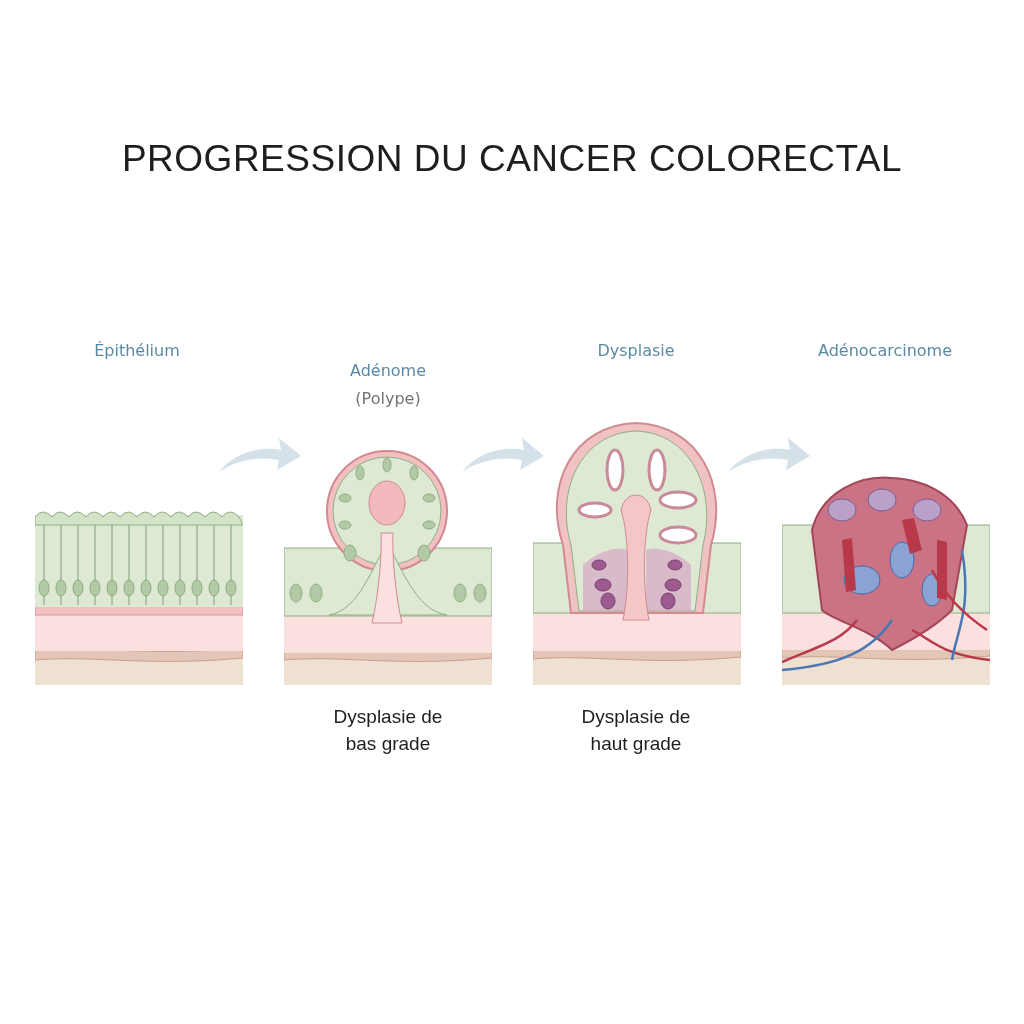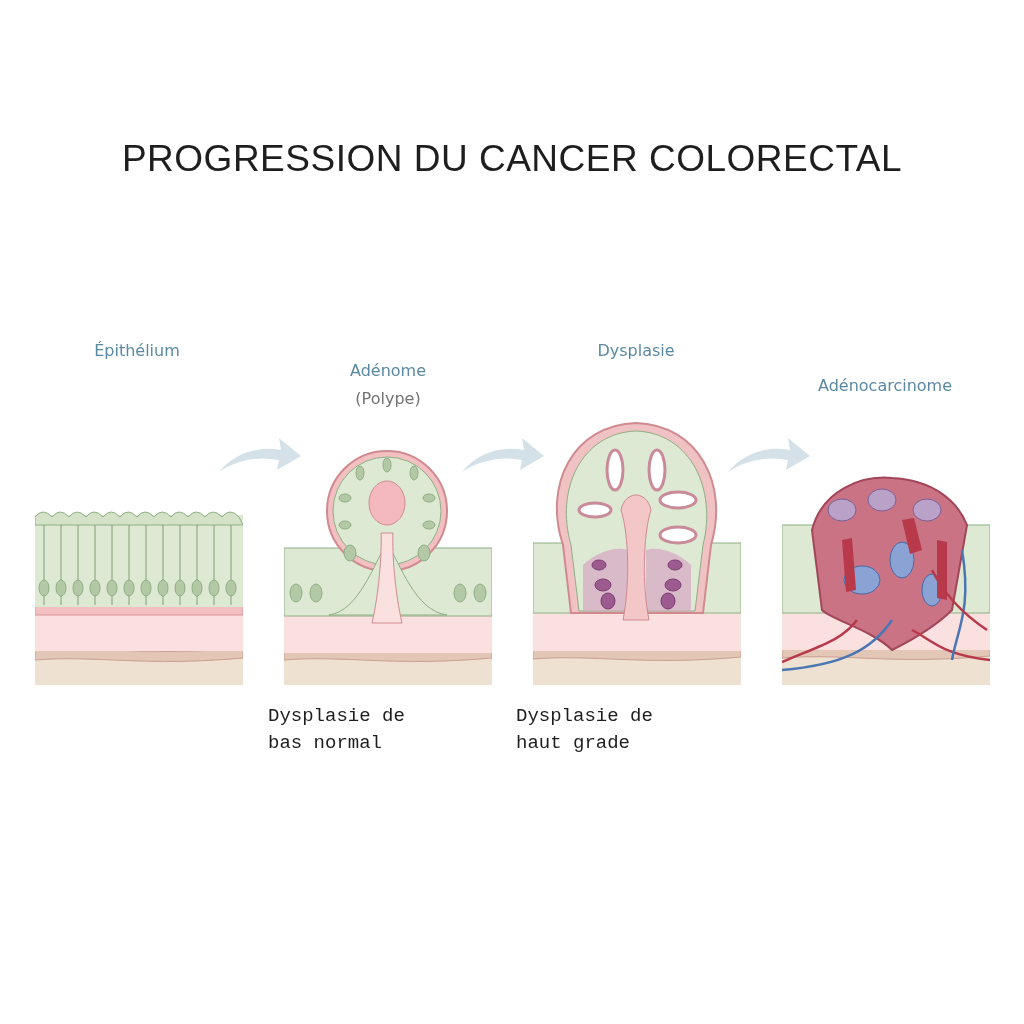--- a/index.html
+++ b/index.html
@@ -1,39 +1,39 @@
 <!DOCTYPE html>
 <html><head>
 <meta charset="utf-8">
 <style>
   html,body{margin:0;padding:0;background:#ffffff;}
   body{width:1024px;height:1024px;position:relative;overflow:hidden;font-family:"DejaVu Sans","Liberation Sans",sans-serif;}
   .title{position:absolute;left:0;top:138px;width:1024px;text-align:center;font-family:"Liberation Sans",sans-serif;font-weight:400;font-size:37px;letter-spacing:0.5px;color:#1e1e1e;}
   .stage-label{position:absolute;text-align:center;font-size:16px;line-height:28px;color:#5a8aa3;width:240px;font-family:"DejaVu Sans",sans-serif;}
   .stage-label .sub{color:#737373;display:block;}
-  .caption{position:absolute;text-align:left;font-size:19px;line-height:27px;color:#1e1e1e;width:240px;font-family:Liberation Mono, monospace;}
+  .caption{position:absolute;text-align:center;font-size:19px;line-height:27px;color:#1e1e1e;width:240px;font-family:Liberation Sans, sans-serif;}
   .panel{position:absolute;}
   .arrow{position:absolute;}
 </style>
 </head>
 <body>
 
 <div class="title">PROGRESSION DU CANCER COLORECTAL</div>
 
 <div class="stage-label" style="left:17px;top:337px;">
   <span style="display:block">Épithélium</span>
 </div>
 <div class="stage-label" style="left:268px;top:337px;margin-top:20px;">
   <span style="display:block">Adénome</span>
   <span class="sub">(Polype)</span>
 </div>
 <div class="stage-label" style="left:516px;top:337px;">
   <span style="display:block">Dysplasie</span>
 </div>
-<div class="stage-label" style="left:765px;top:337px;width:240px;margin-top:35px;">
+<div class="stage-label" style="left:765px;top:337px;width:240px;">
   <span style="display:block">Adénocarcinome</span>
 </div>
 
 <svg class="arrow" style="left:215px;top:432px" width="90" height="45" viewBox="0 0 90 45">
   <path d="M4 40 C20 20,45 14,66 18 L64 6 L86 24 L62 38 L64 28 C44 24,22 28,4 40 Z" fill="#d5e1e8"></path>
 </svg>
 <svg class="arrow" style="left:458px;top:432px" width="90" height="45" viewBox="0 0 90 45">
   <path d="M4 40 C20 20,45 14,66 18 L64 6 L86 24 L62 38 L64 28 C44 24,22 28,4 40 Z" fill="#d5e1e8"></path>
 </svg>
 <svg class="arrow" style="left:724px;top:432px" width="90" height="45" viewBox="0 0 90 45">
@@ -160,20 +160,20 @@
     <path d="M0 192 C40 175,60 170,75 150" stroke="#b8394a"></path>
     <path d="M130 160 C150 170,160 185,208 190" stroke="#b8394a"></path>
     <path d="M0 200 C60 195,90 180,110 150" stroke="#4a77b4"></path>
     <path d="M170 190 C175 160,190 140,180 80" stroke="#4a77b4"></path>
     <path d="M150 100 C165 130,190 150,205 160" stroke="#b8394a"></path>
   </g>
 </svg>
 
 <div class="caption" style="left:268px;top:703px;">
   <span style="display:block">Dysplasie de</span>
-  <span style="display:block">bas normal</span>
+  <span style="display:block">bas grade</span>
 </div>
 <div class="caption" style="left:516px;top:703px;">
   <span style="display:block">Dysplasie de</span>
   <span style="display:block">haut grade</span>
 </div>
 <div class="caption" style="left:765px;top:703px;">
 </div>
 
 </body></html>

